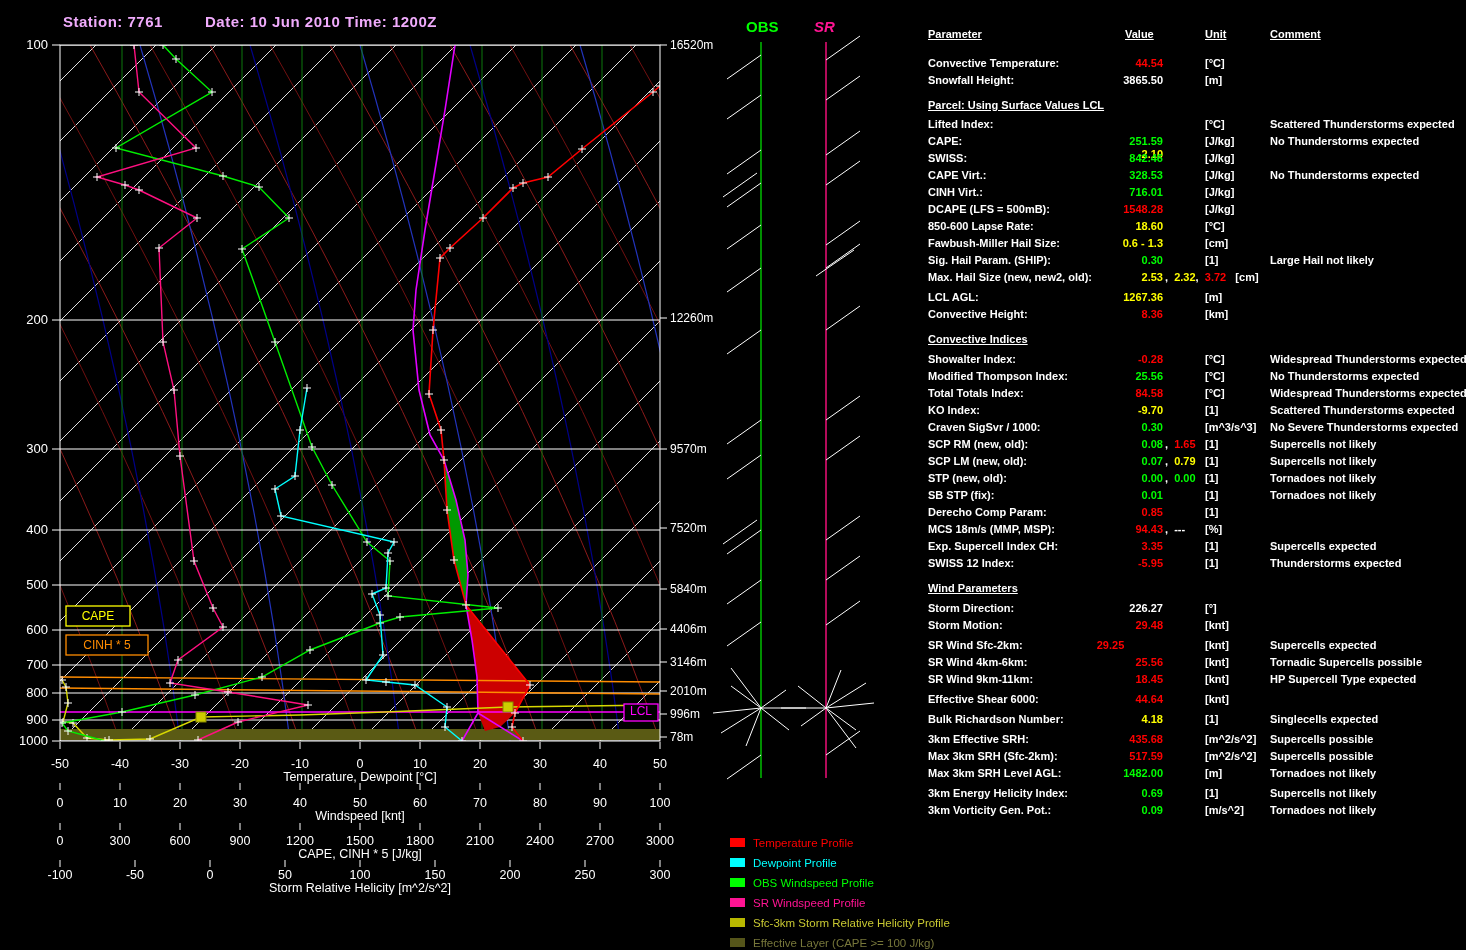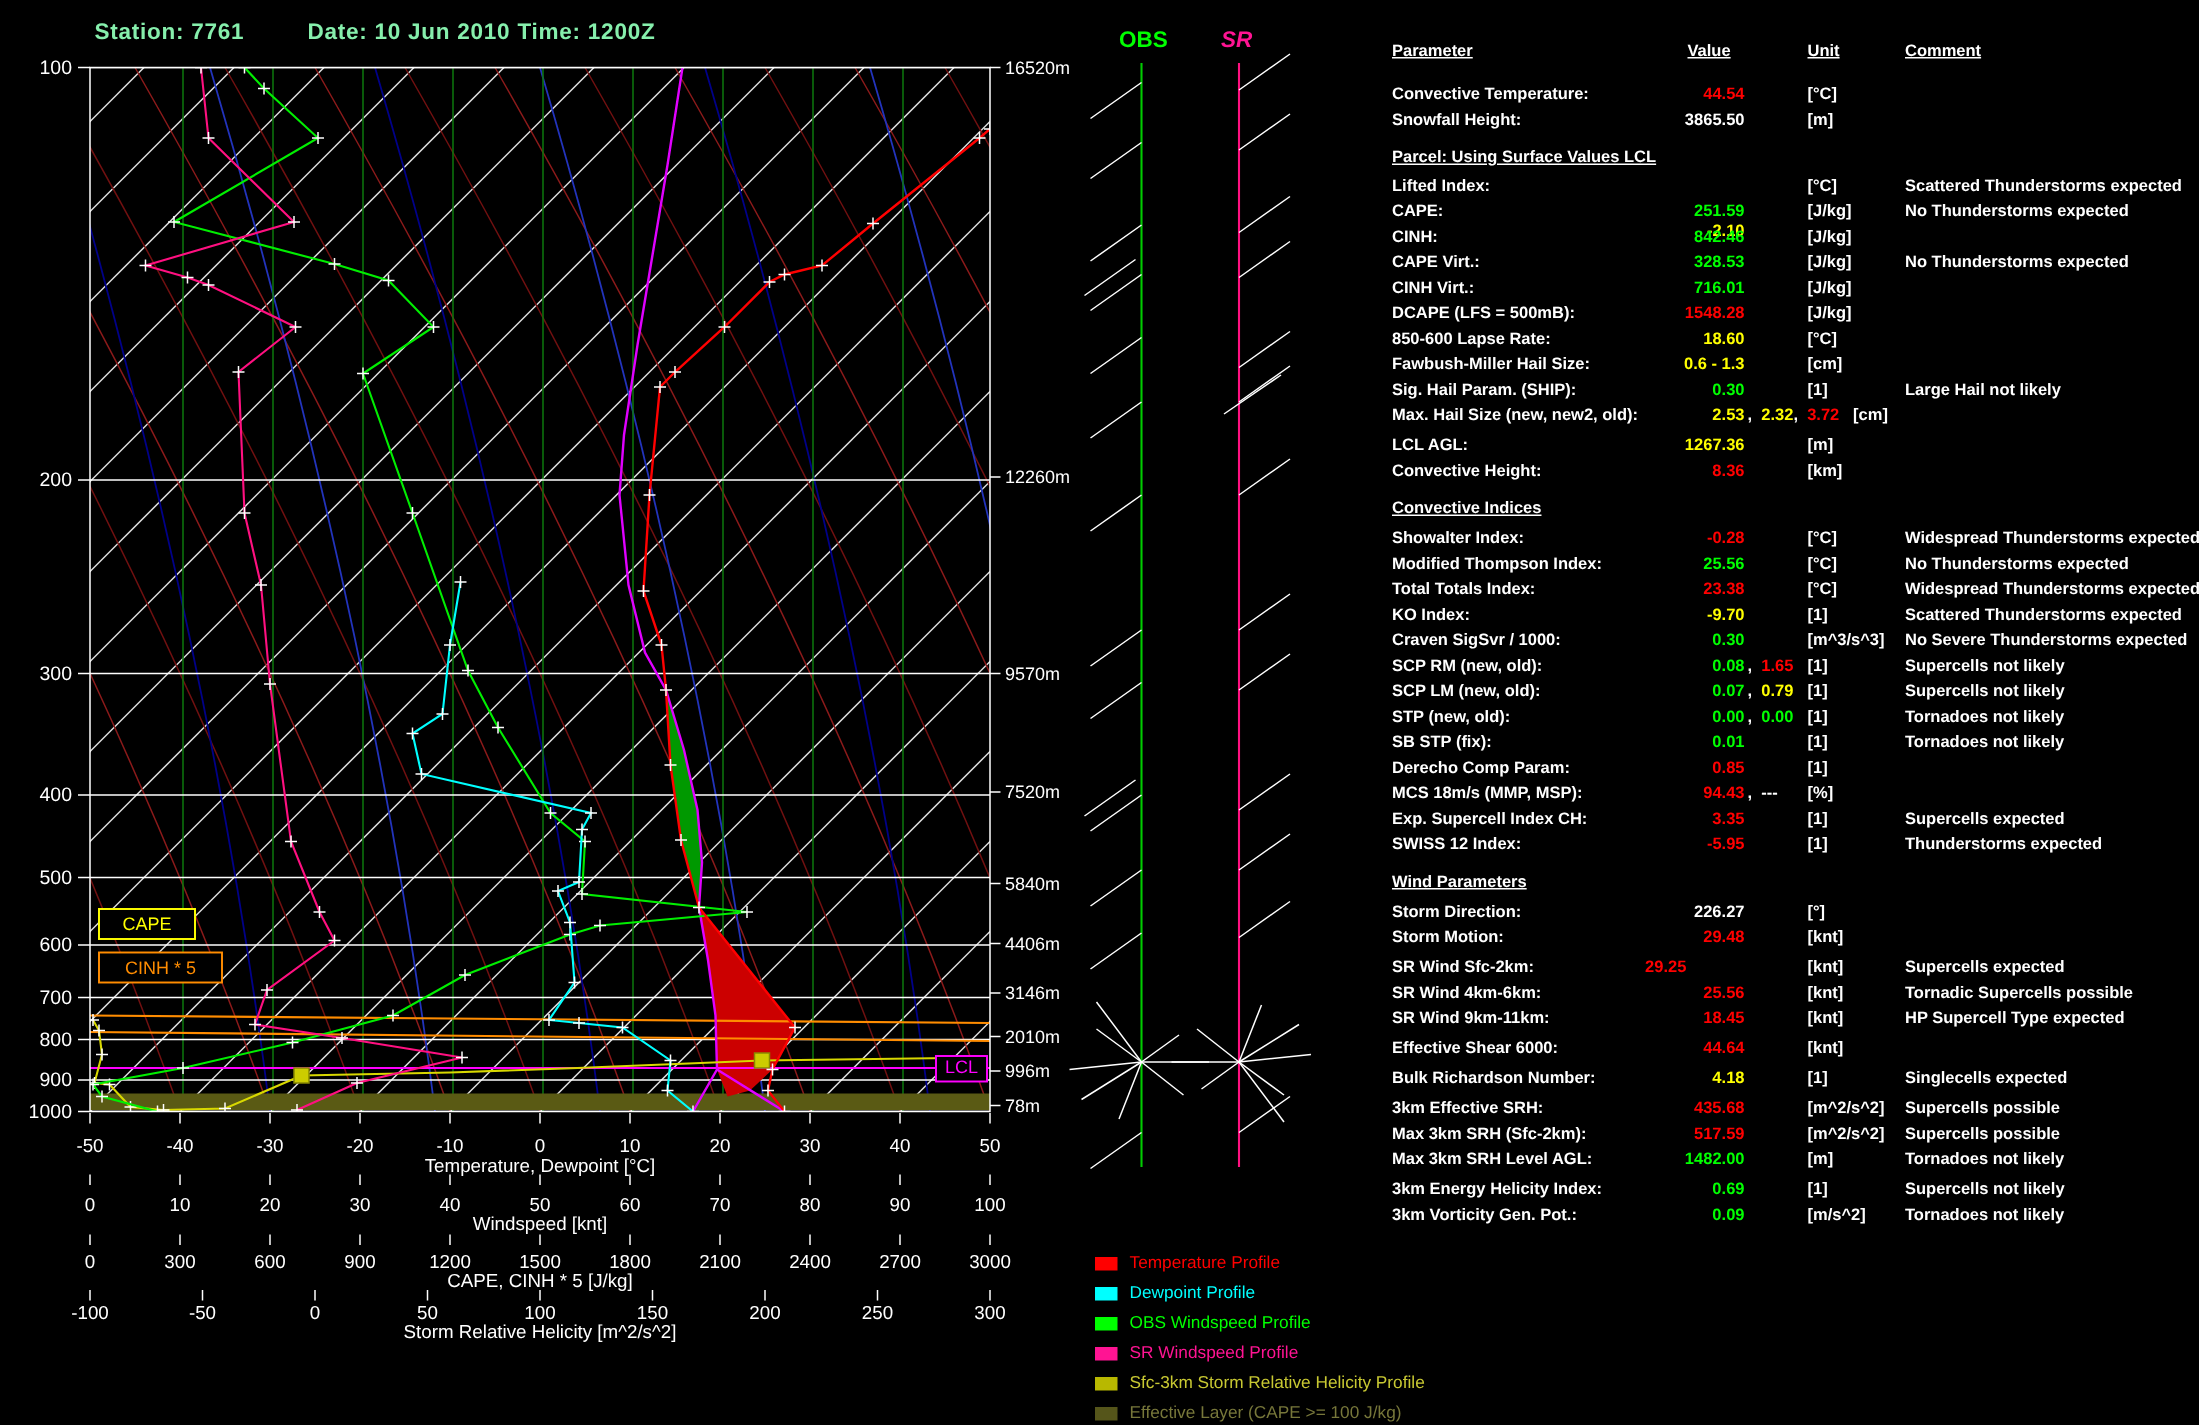--- a/index.html
+++ b/index.html
@@ -1,19 +1,19 @@
 <!DOCTYPE html>
 <html><head>
 <meta charset="utf-8">
 <style>
   html,body{margin:0;padding:0;background:#000;}
   #stage{position:relative;width:1466px;height:950px;background:#000;overflow:hidden;
          font-family:"Liberation Sans",sans-serif;}
   #chart-svg{position:absolute;left:0;top:0;}
-  .hdr{position:absolute;top:13px;color:#86efac;font-size:15px;font-weight:bold;letter-spacing:.5px;}
+  .hdr{position:absolute;top:13px;color:#f0abfc;font-size:15px;font-weight:bold;letter-spacing:.5px;}
   #station{left:63px;} #date{left:205px;} #time{left:345px;}
   .colhdr{position:absolute;top:18px;font-size:15px;font-weight:bold;}
   #obs-label{left:746px;color:#00ff00;} #sr-label{left:814px;color:#ff1493;font-style:italic;}
   #param-table{position:absolute;left:928px;top:0;width:573px;height:820px;color:#fff;font-size:11px;font-weight:bold;}
   #param-table .th{position:absolute;text-decoration:underline;white-space:nowrap;}
   .trow{position:absolute;left:0;height:14px;white-space:nowrap;font-size:11px;}
   .trow .lab{position:absolute;left:0;}
   .trow .val{position:absolute;left:130px;width:105px;text-align:right;}
   .trow .extras{position:absolute;left:237px;}
   .trow .unit{position:absolute;left:277px;color:#fff;}
@@ -513,21 +513,21 @@
         <span class="unit">[°C]</span>
         <span class="com">Scattered Thunderstorms expected</span>
       </div>
       <div class="trow" style="top: 135px;">
         <span class="lab">CAPE:</span>
         <span class="val" style="color: rgb(0, 255, 0);">251.59</span>
         <span class="unit">[J/kg]</span>
         <span class="com">No Thunderstorms expected</span>
       </div>
       <div class="trow" style="top: 152px;">
-        <span class="lab">CINH:</span>
+        <span class="lab">SWISS:</span>
         <span class="val" style="color: rgb(0, 255, 0);">842.46</span>
         <span class="unit">[J/kg]</span>
       </div>
       <div class="trow" style="top: 169px;">
         <span class="lab">CAPE Virt.:</span>
         <span class="val" style="color: rgb(0, 255, 0);">328.53</span>
         <span class="unit">[J/kg]</span>
         <span class="com">No Thunderstorms expected</span>
       </div>
       <div class="trow" style="top: 186px;">
@@ -579,21 +579,21 @@
         <span class="com">Widespread Thunderstorms expected</span>
       </div>
       <div class="trow" style="top: 370px;">
         <span class="lab">Modified Thompson Index:</span>
         <span class="val" style="color: rgb(0, 255, 0);">25.56</span>
         <span class="unit">[°C]</span>
         <span class="com">No Thunderstorms expected</span>
       </div>
       <div class="trow" style="top: 387px;">
         <span class="lab">Total Totals Index:</span>
-        <span class="val" style="color: rgb(255, 0, 0);">23.38</span>
+        <span class="val" style="color: rgb(255, 0, 0);">84.58</span>
         <span class="unit">[°C]</span>
         <span class="com">Widespread Thunderstorms expected</span>
       </div>
       <div class="trow" style="top: 404px;">
         <span class="lab">KO Index:</span>
         <span class="val" style="color: rgb(255, 255, 0);">-9.70</span>
         <span class="unit">[1]</span>
         <span class="com">Scattered Thunderstorms expected</span>
       </div>
       <div class="trow" style="top: 421px;">

